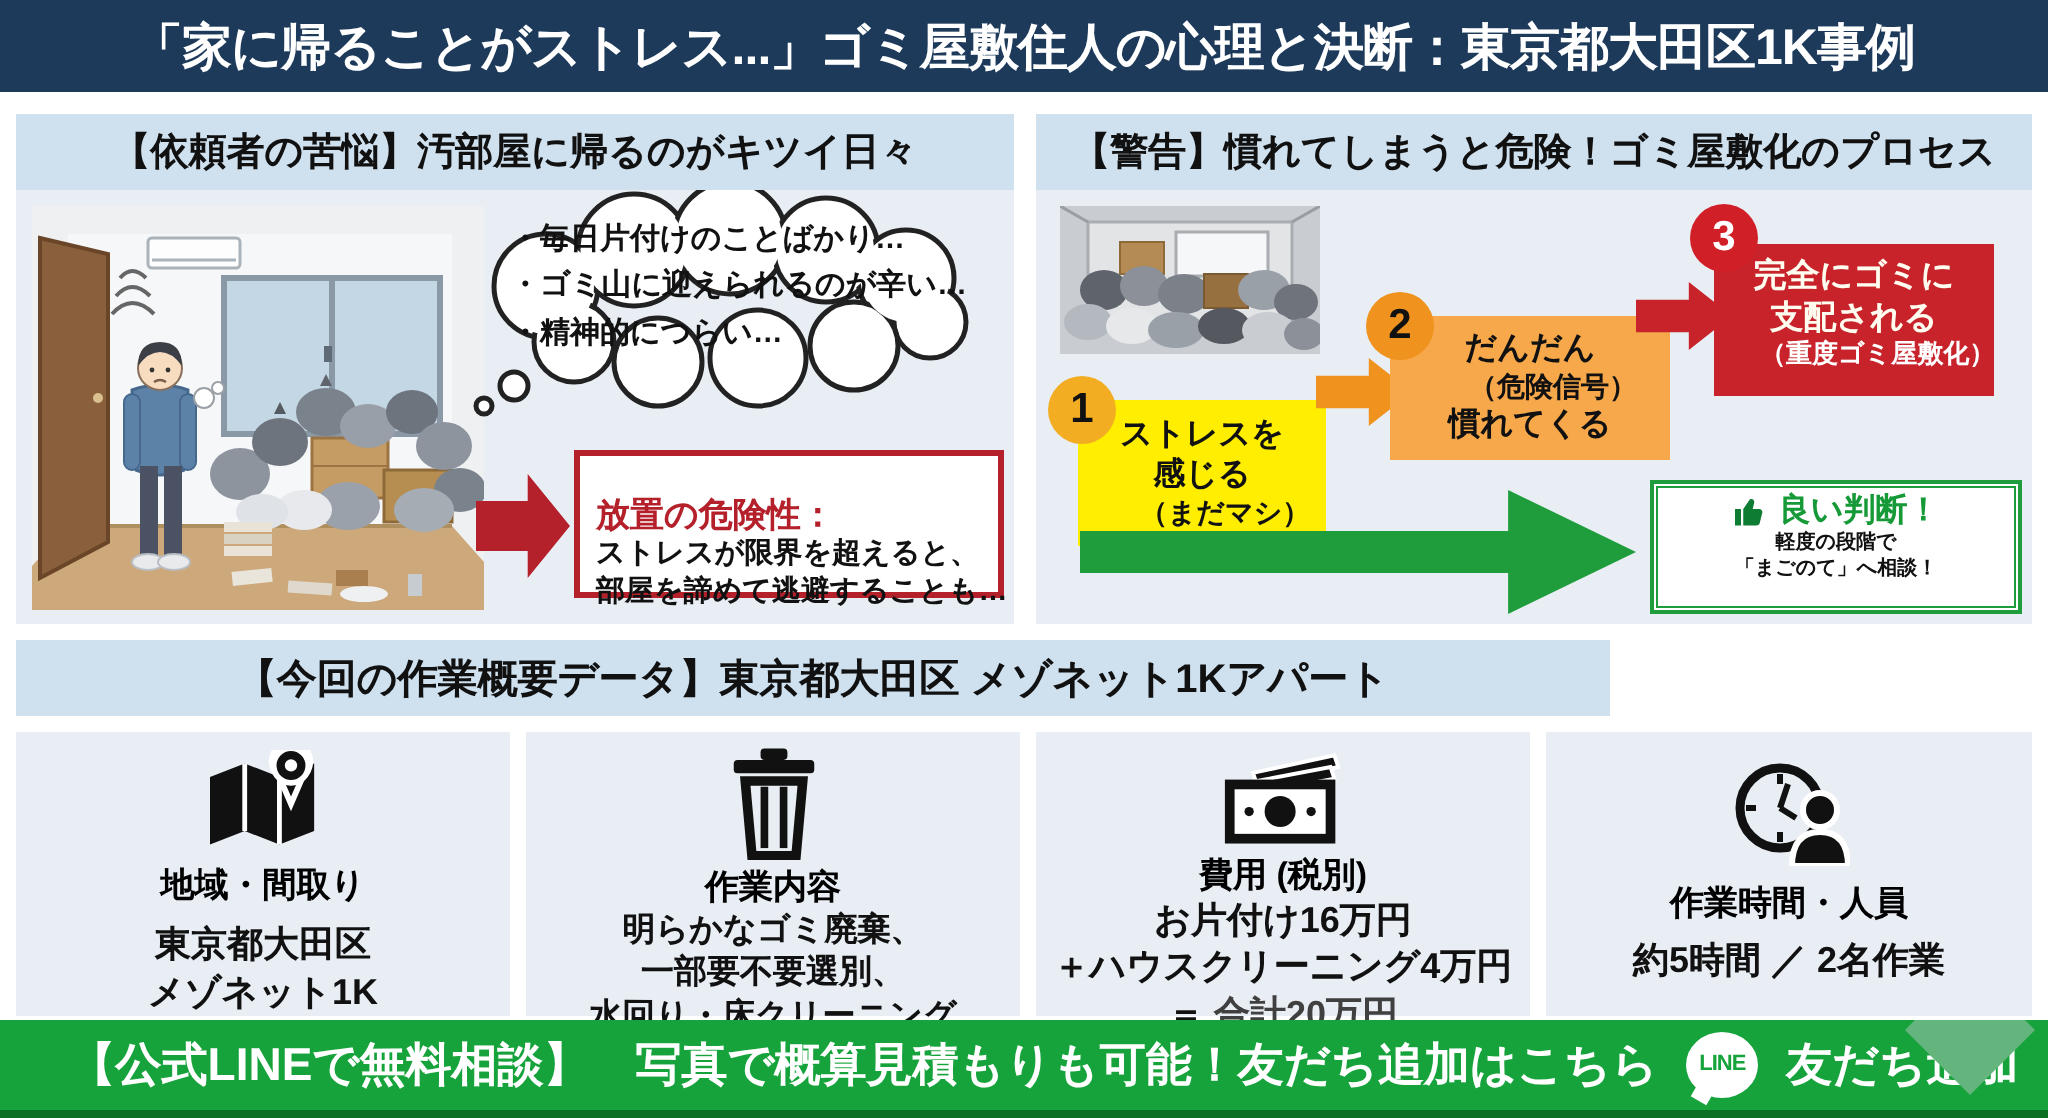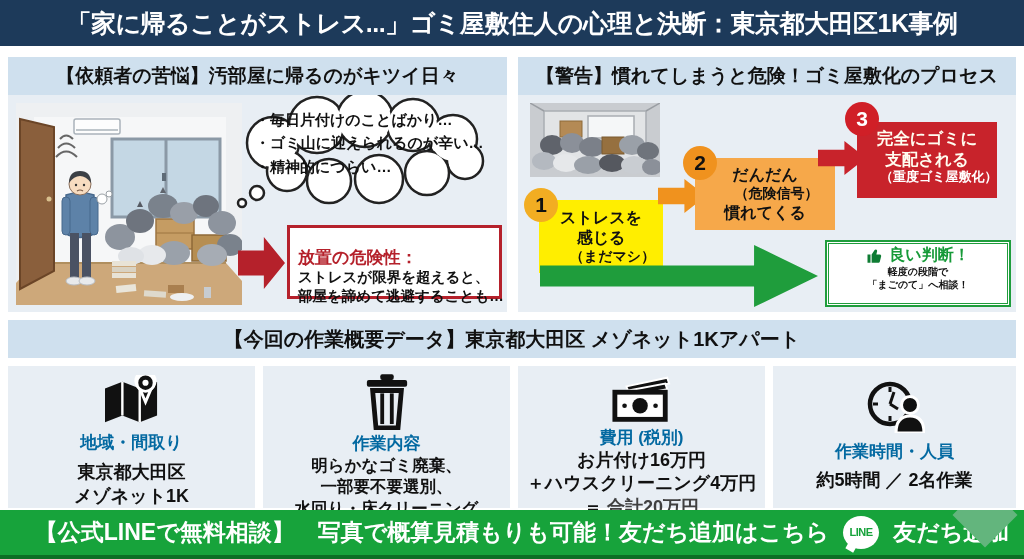--- a/index.html
+++ b/index.html
@@ -55,27 +55,27 @@
 
   
   .good-box { position:absolute; left:307px; top:145px; width:186px; height:67px;
     background:#fff; border:2px solid #1f9d3c; padding:1px; }
   .good-inner { width:100%; height:100%; border:1px solid #1f9d3c; text-align:center; padding-top:1px; }
   .good-title-row { display:flex; align-items:center; justify-content:center; gap:5px; }
   .good-title { color:#169a38; font-size:16px; font-weight:bold; }
   .good-line { color:#111; font-size:10px; font-weight:bold; line-height:1.25; white-space:nowrap; }
 
   
-  .summary-head { position:absolute; left:8px; top:320px; width:1008px; height:38px;
+  .summary-head { position:absolute; left:8px; top:320px; width:797px; height:38px;
     background:#cfe0ee; display:flex; align-items:center; justify-content:center; }
   .summary-head .t { font-size:20px; font-weight:bold; color:#111; white-space:nowrap; }
   .col { position:absolute; top:366px; height:142px; background:#e8eef4;
     display:flex; flex-direction:column; align-items:center; text-align:center; }
   .col .icon-slot { height:64px; display:flex; align-items:center; justify-content:center; margin-top:8px; }
-  .col-head { font-size:17px; font-weight:bold; color:#0369a1; margin-top:2px; white-space:nowrap; }
+  .col-head { font-size:17px; font-weight:bold; color:#000000; margin-top:2px; white-space:nowrap; }
   .col-line { font-size:16.5px; font-weight:bold; color:#111; line-height:1.3; white-space:nowrap; }
   .col-line.big { font-size:18px; }
   .total-red { color:#404040; }
   #col1 { left:8px;  width:247px; }
   #col2 { left:263px; width:247px; }
   #col3 { left:518px; width:247px; }
   #col4 { left:773px; width:243px; }
 
   
   .footer { position:absolute; left:0; top:510px; width:1024px; height:49px;

